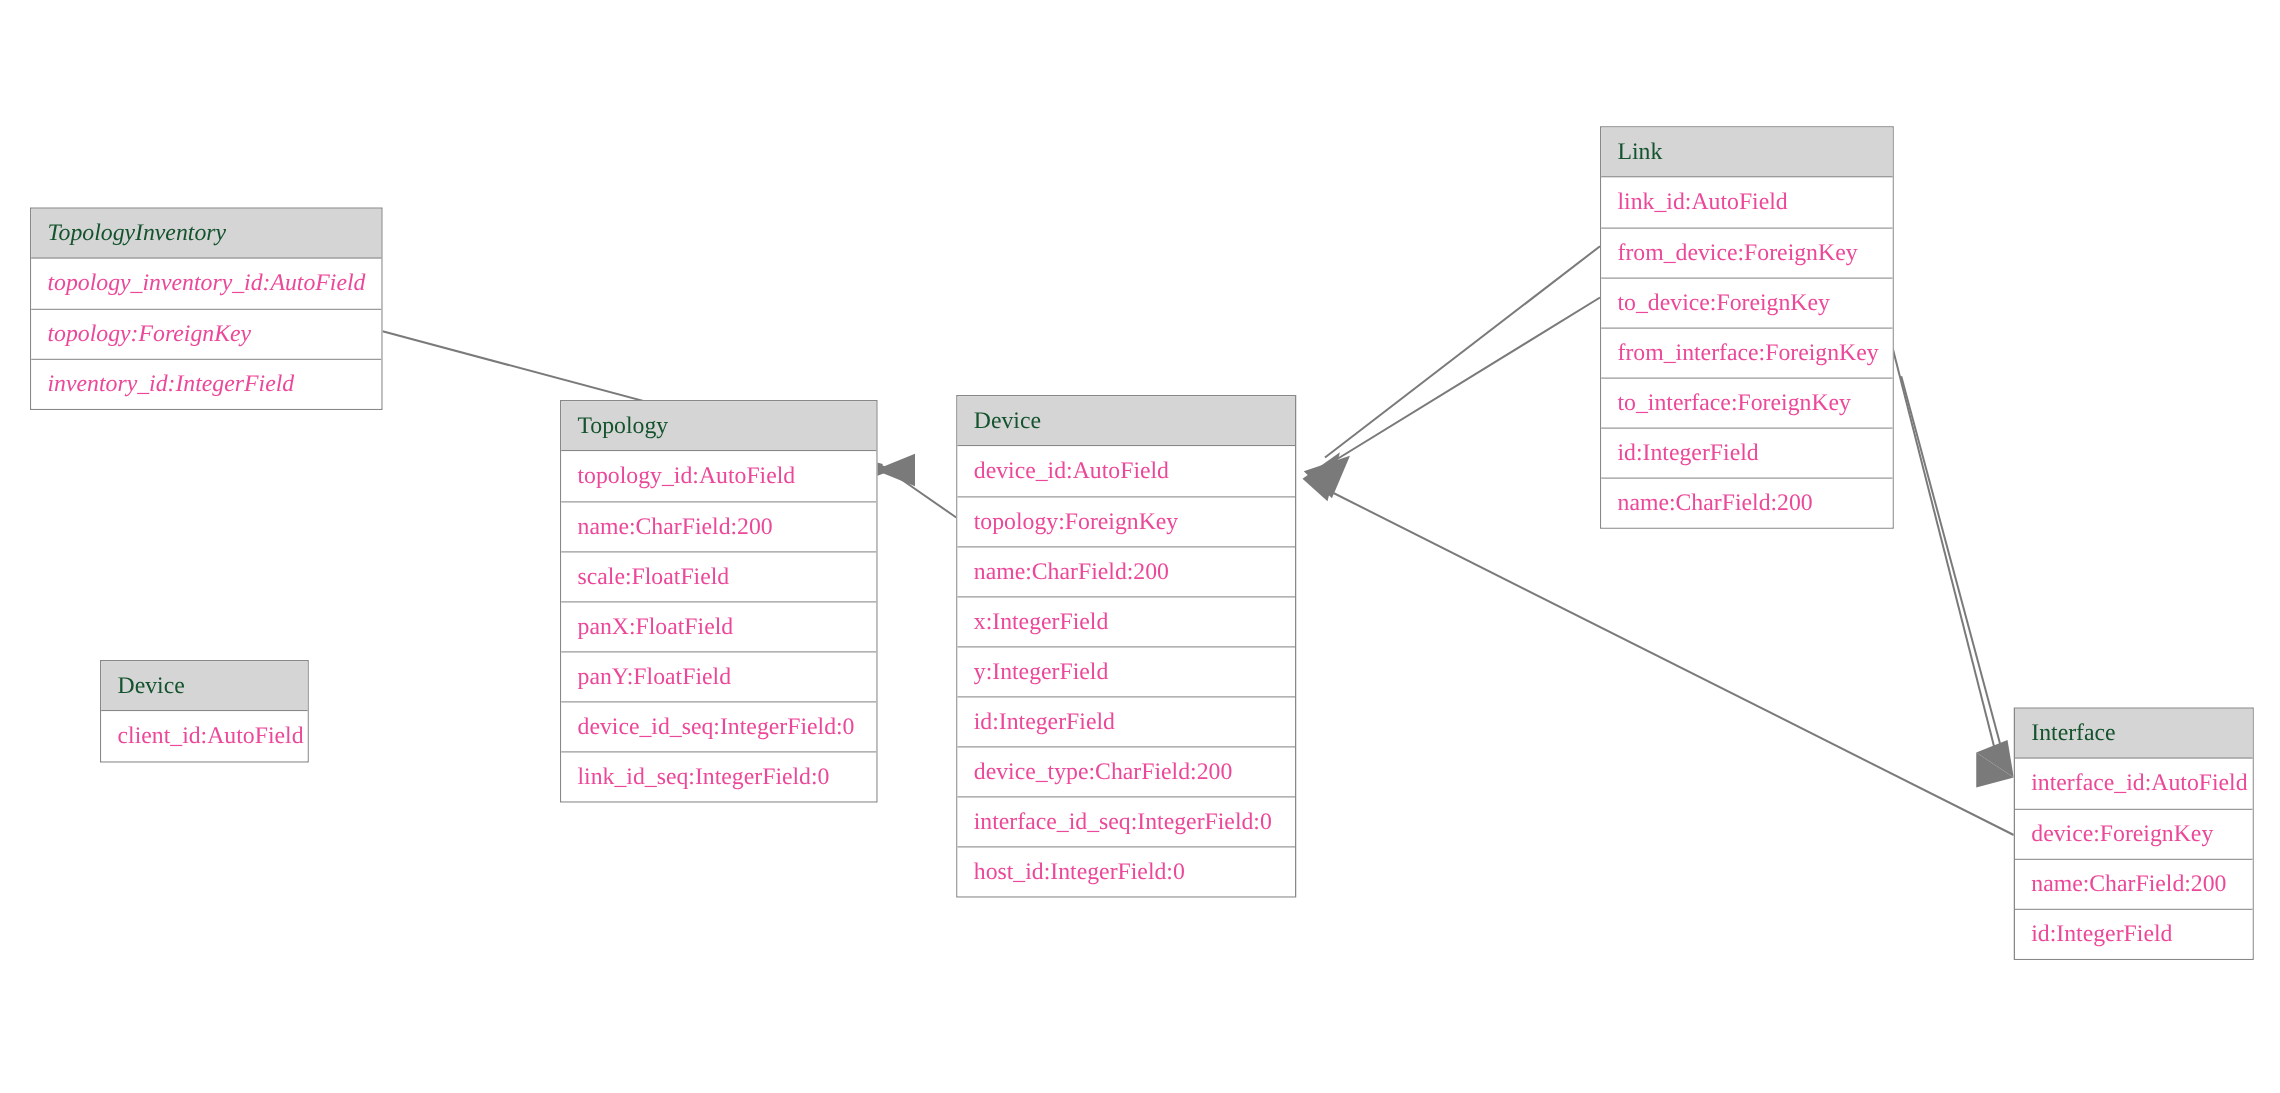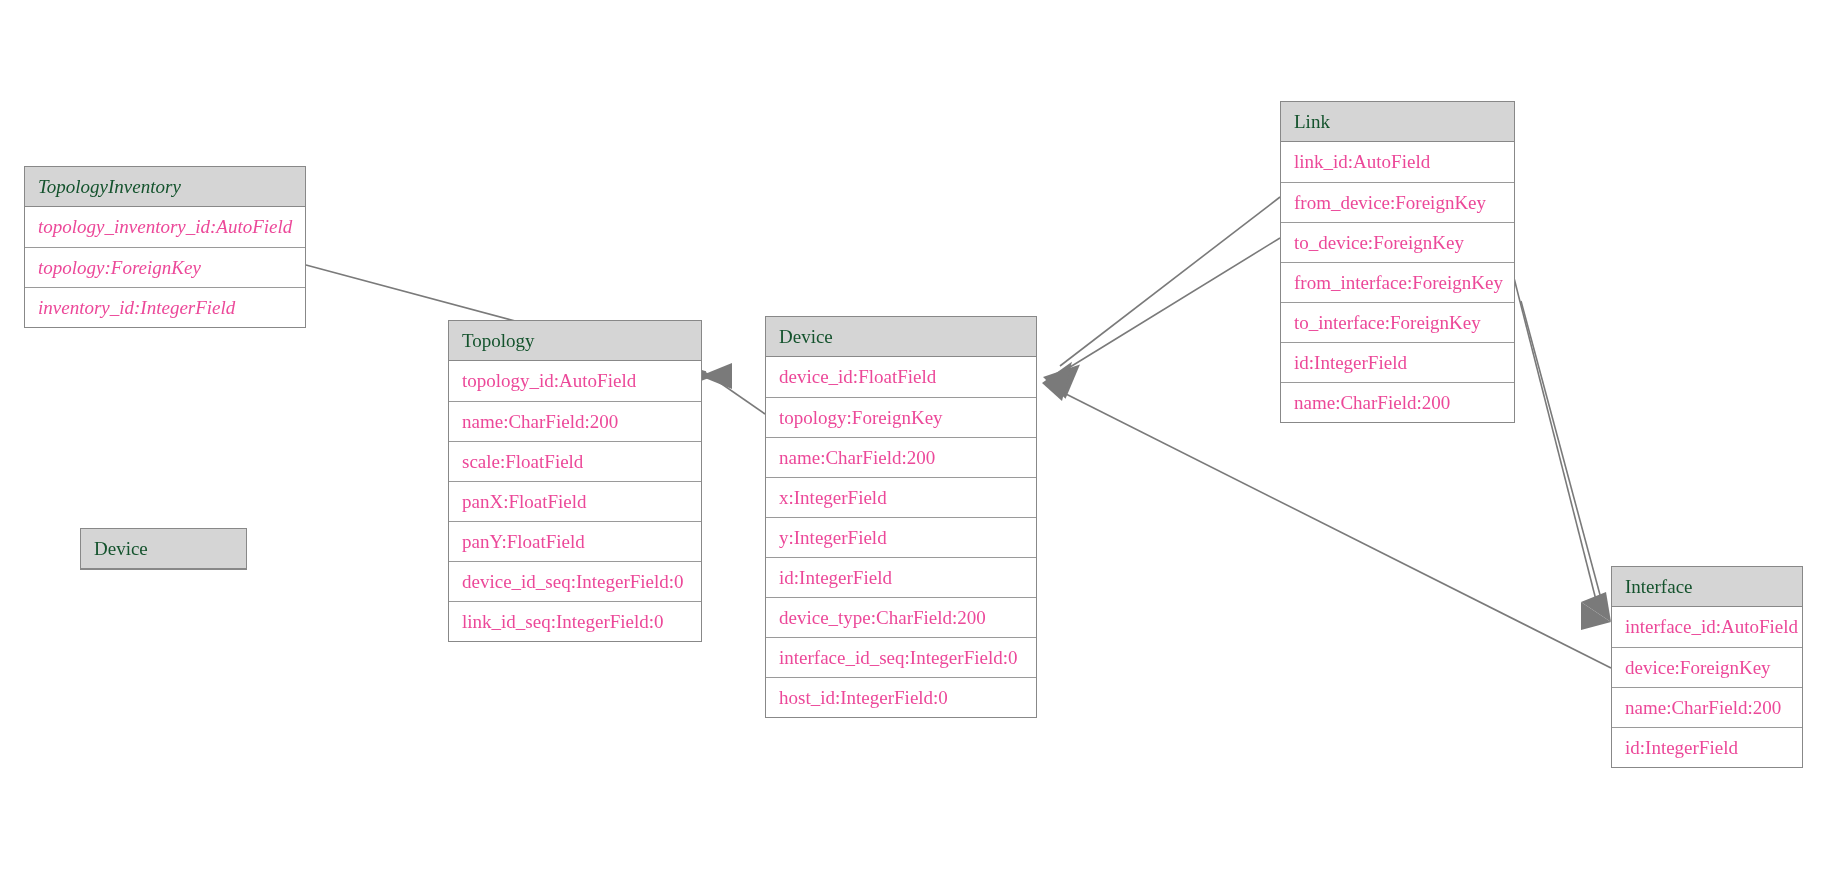--- a/index.html
+++ b/index.html
@@ -120,37 +120,40 @@
       <div class="entity" style="left: 24px; top: 166px; width: 282px; font-style: italic;">
         <div class="entity-header">TopologyInventory</div>
         <div class="entity-body">
           <div class="entity-row">topology_inventory_id:AutoField</div>
           <div class="entity-row">topology:ForeignKey</div>
           <div class="entity-row">inventory_id:IntegerField</div>
         </div>
       </div>
       <div class="entity" style="left: 80px; top: 528px; width: 167px;">
         <div class="entity-header">Device</div>
+        <div class="entity-body">
+          <div class="entity-row">client_id:AutoField</div>
+        </div>
       </div>
       <div class="entity" style="left: 448px; top: 320px; width: 254px;">
         <div class="entity-header">Topology</div>
         <div class="entity-body">
           <div class="entity-row">topology_id:AutoField</div>
           <div class="entity-row">name:CharField:200</div>
           <div class="entity-row">scale:FloatField</div>
           <div class="entity-row">panX:FloatField</div>
           <div class="entity-row">panY:FloatField</div>
           <div class="entity-row">device_id_seq:IntegerField:0</div>
           <div class="entity-row">link_id_seq:IntegerField:0</div>
         </div>
       </div>
       <div class="entity" style="left: 765px; top: 316px; width: 272px;">
         <div class="entity-header">Device</div>
         <div class="entity-body">
-          <div class="entity-row">device_id:FloatField</div>
+          <div class="entity-row">device_id:AutoField</div>
           <div class="entity-row">topology:ForeignKey</div>
           <div class="entity-row">name:CharField:200</div>
           <div class="entity-row">x:IntegerField</div>
           <div class="entity-row">y:IntegerField</div>
           <div class="entity-row">id:IntegerField</div>
           <div class="entity-row">device_type:CharField:200</div>
           <div class="entity-row">interface_id_seq:IntegerField:0</div>
           <div class="entity-row">host_id:IntegerField:0</div>
         </div>
       </div>

